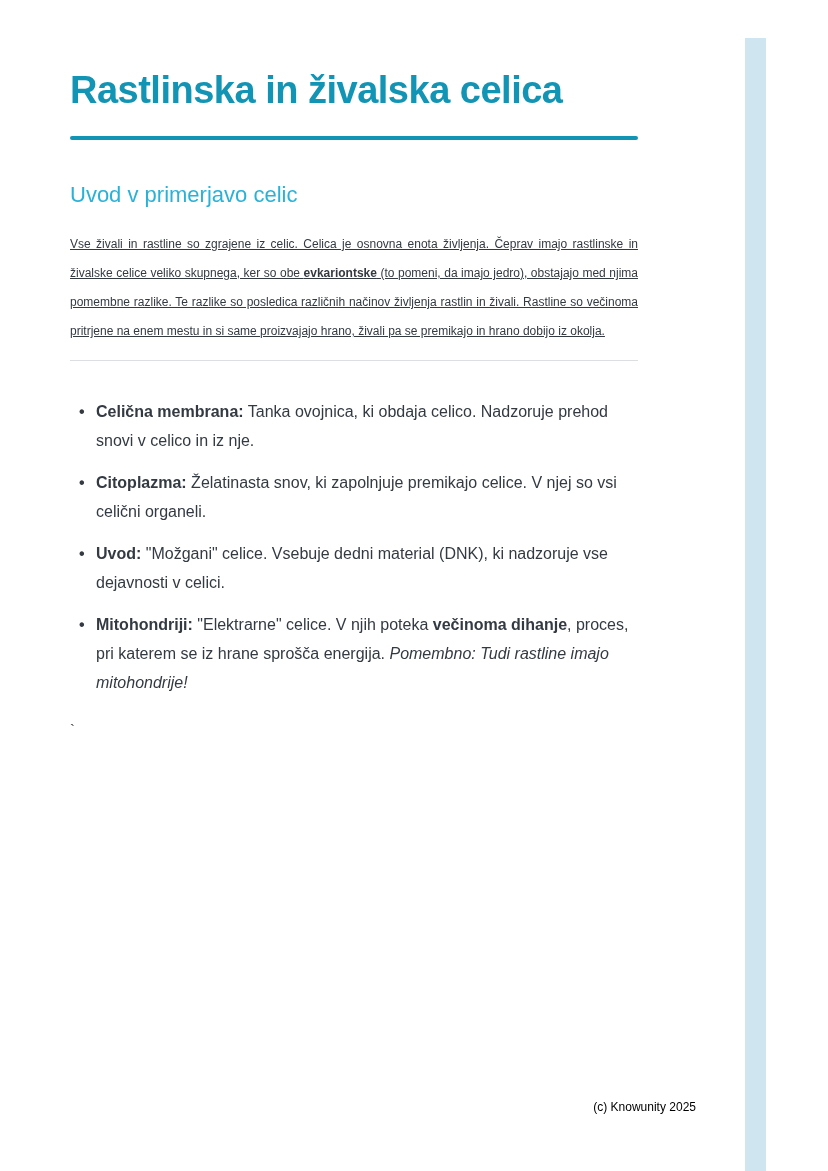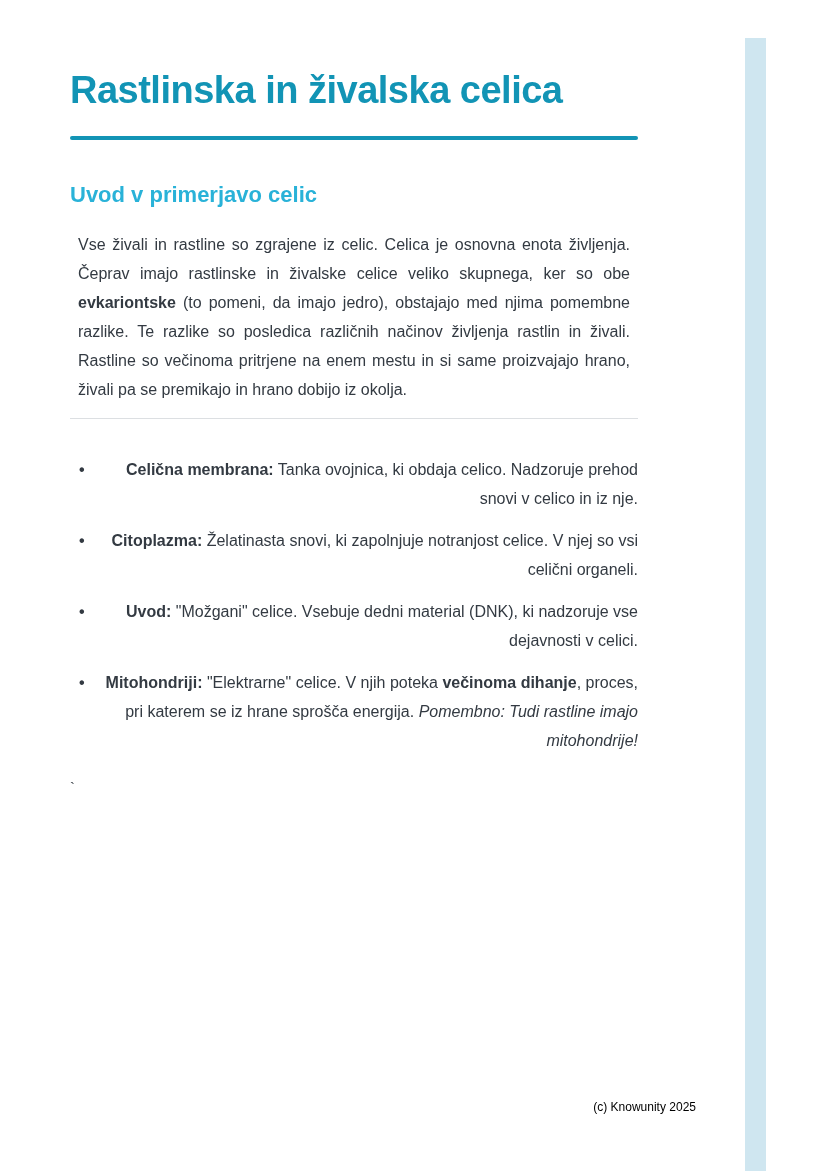--- a/index.html
+++ b/index.html
@@ -47,49 +47,49 @@
     height: 4px;
     background: #1294b5;
     border-radius: 2px;
     margin: 0 0 42px 0;
   }
 
   h2 {
     margin: 0 0 22px 0;
     font-size: 22px;
     line-height: 26px;
-    font-weight: 700;
+    font-weight: 400;
     color: #29b2d8;
   }
 
   .para {
-    margin: 8px;
-    font-size: 16px;
+    margin: 0;
+    font-size: 12px;
     line-height: 29px;
     color: #333a42;
+    text-decoration: underline;
   }
   .justify { text-align: justify; }
 
   .divider {
     border: none;
     border-top: 1px solid #dcdfe2;
     margin: 14px 0 36px 0;
   }
 
   .organelle-list {
     list-style: none;
     margin: 14px 0 0 0;
     padding: 0 0 0 26px;
     font-size: 16px;
     line-height: 29px;
   }
   .organelle-list li {
     position: relative;
     margin-bottom: 13px;
-    text-align: right;
   }
   .organelle-list li::before {
     content: "\2022";
     position: absolute;
     left: -17px;
     top: 0;
     color: #333a42;
     font-weight: 700;
   }
 
@@ -127,21 +127,21 @@
     <h2>Uvod v primerjavo celic</h2>
 
     <p class="para justify"><span>Vse živali in rastline so zgrajene iz celic. Celica je osnovna enota življenja. Čeprav imajo rastlinske in živalske celice veliko skupnega, ker so obe </span><strong>evkariontske</strong><span> (to pomeni, da imajo jedro), obstajajo med njima pomembne razlike. Te razlike so posledica različnih načinov življenja rastlin in živali. Rastline so večinoma pritrjene na enem mestu in si same proizvajajo hrano, živali pa se premikajo in hrano dobijo iz okolja.</span></p>
 
     <hr class="divider">
 
 
 
     <ul class="organelle-list">
       <li><strong>Celična membrana:</strong><span> Tanka ovojnica, ki obdaja celico. Nadzoruje prehod snovi v celico in iz nje.</span></li>
-      <li><strong>Citoplazma:</strong><span> Želatinasta snovi, ki zapolnjuje notranjost celice. V njej so vsi celični organeli.</span></li>
+      <li><strong>Citoplazma:</strong><span> Želatinasta snov, ki zapolnjuje premikajo celice. V njej so vsi celični organeli.</span></li>
       <li><strong>Uvod:</strong><span> "Možgani" celice. Vsebuje dedni material (DNK), ki nadzoruje vse dejavnosti v celici.</span></li>
       <li><strong>Mitohondriji:</strong><span> "Elektrarne" celice. V njih poteka </span><strong>večinoma dihanje</strong><span>, proces, pri katerem se iz hrane sprošča energija. </span><em>Pomembno: Tudi rastline imajo mitohondrije!</em></li>
     </ul>
 
     <div class="stray">`</div>
 
   </div>
 
   <div class="footer">(c) Knowunity 2025</div>
 

